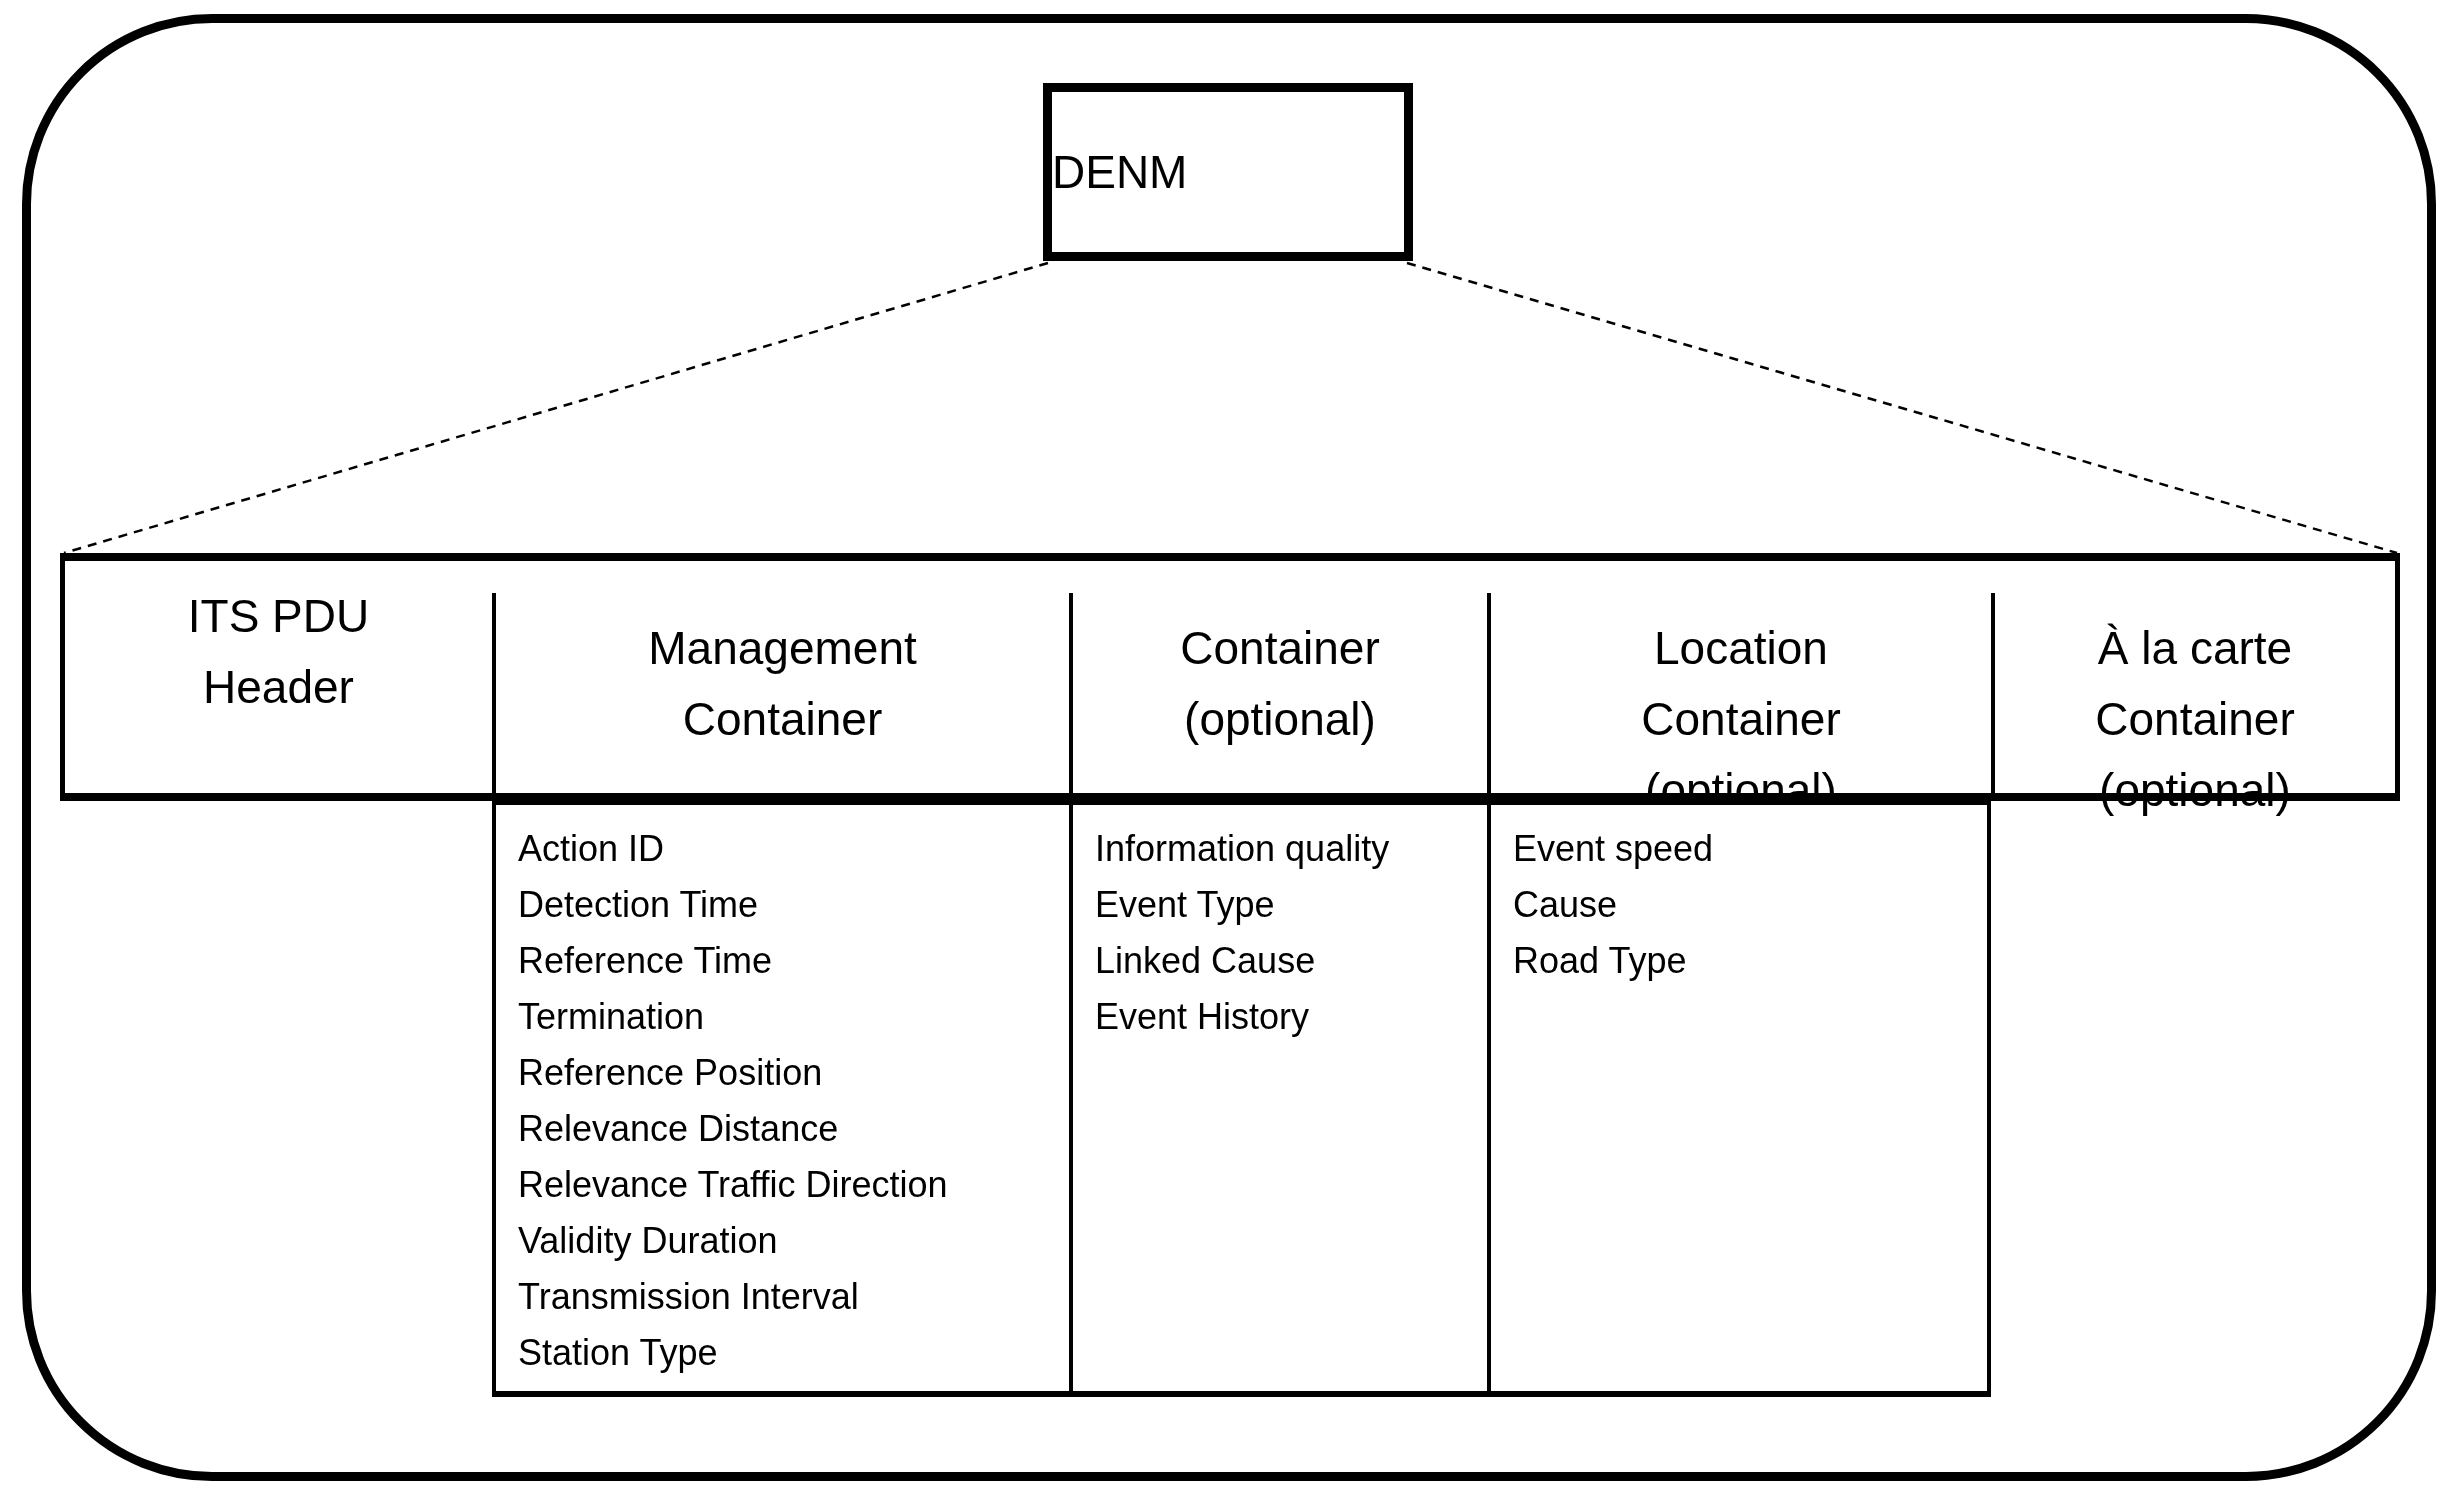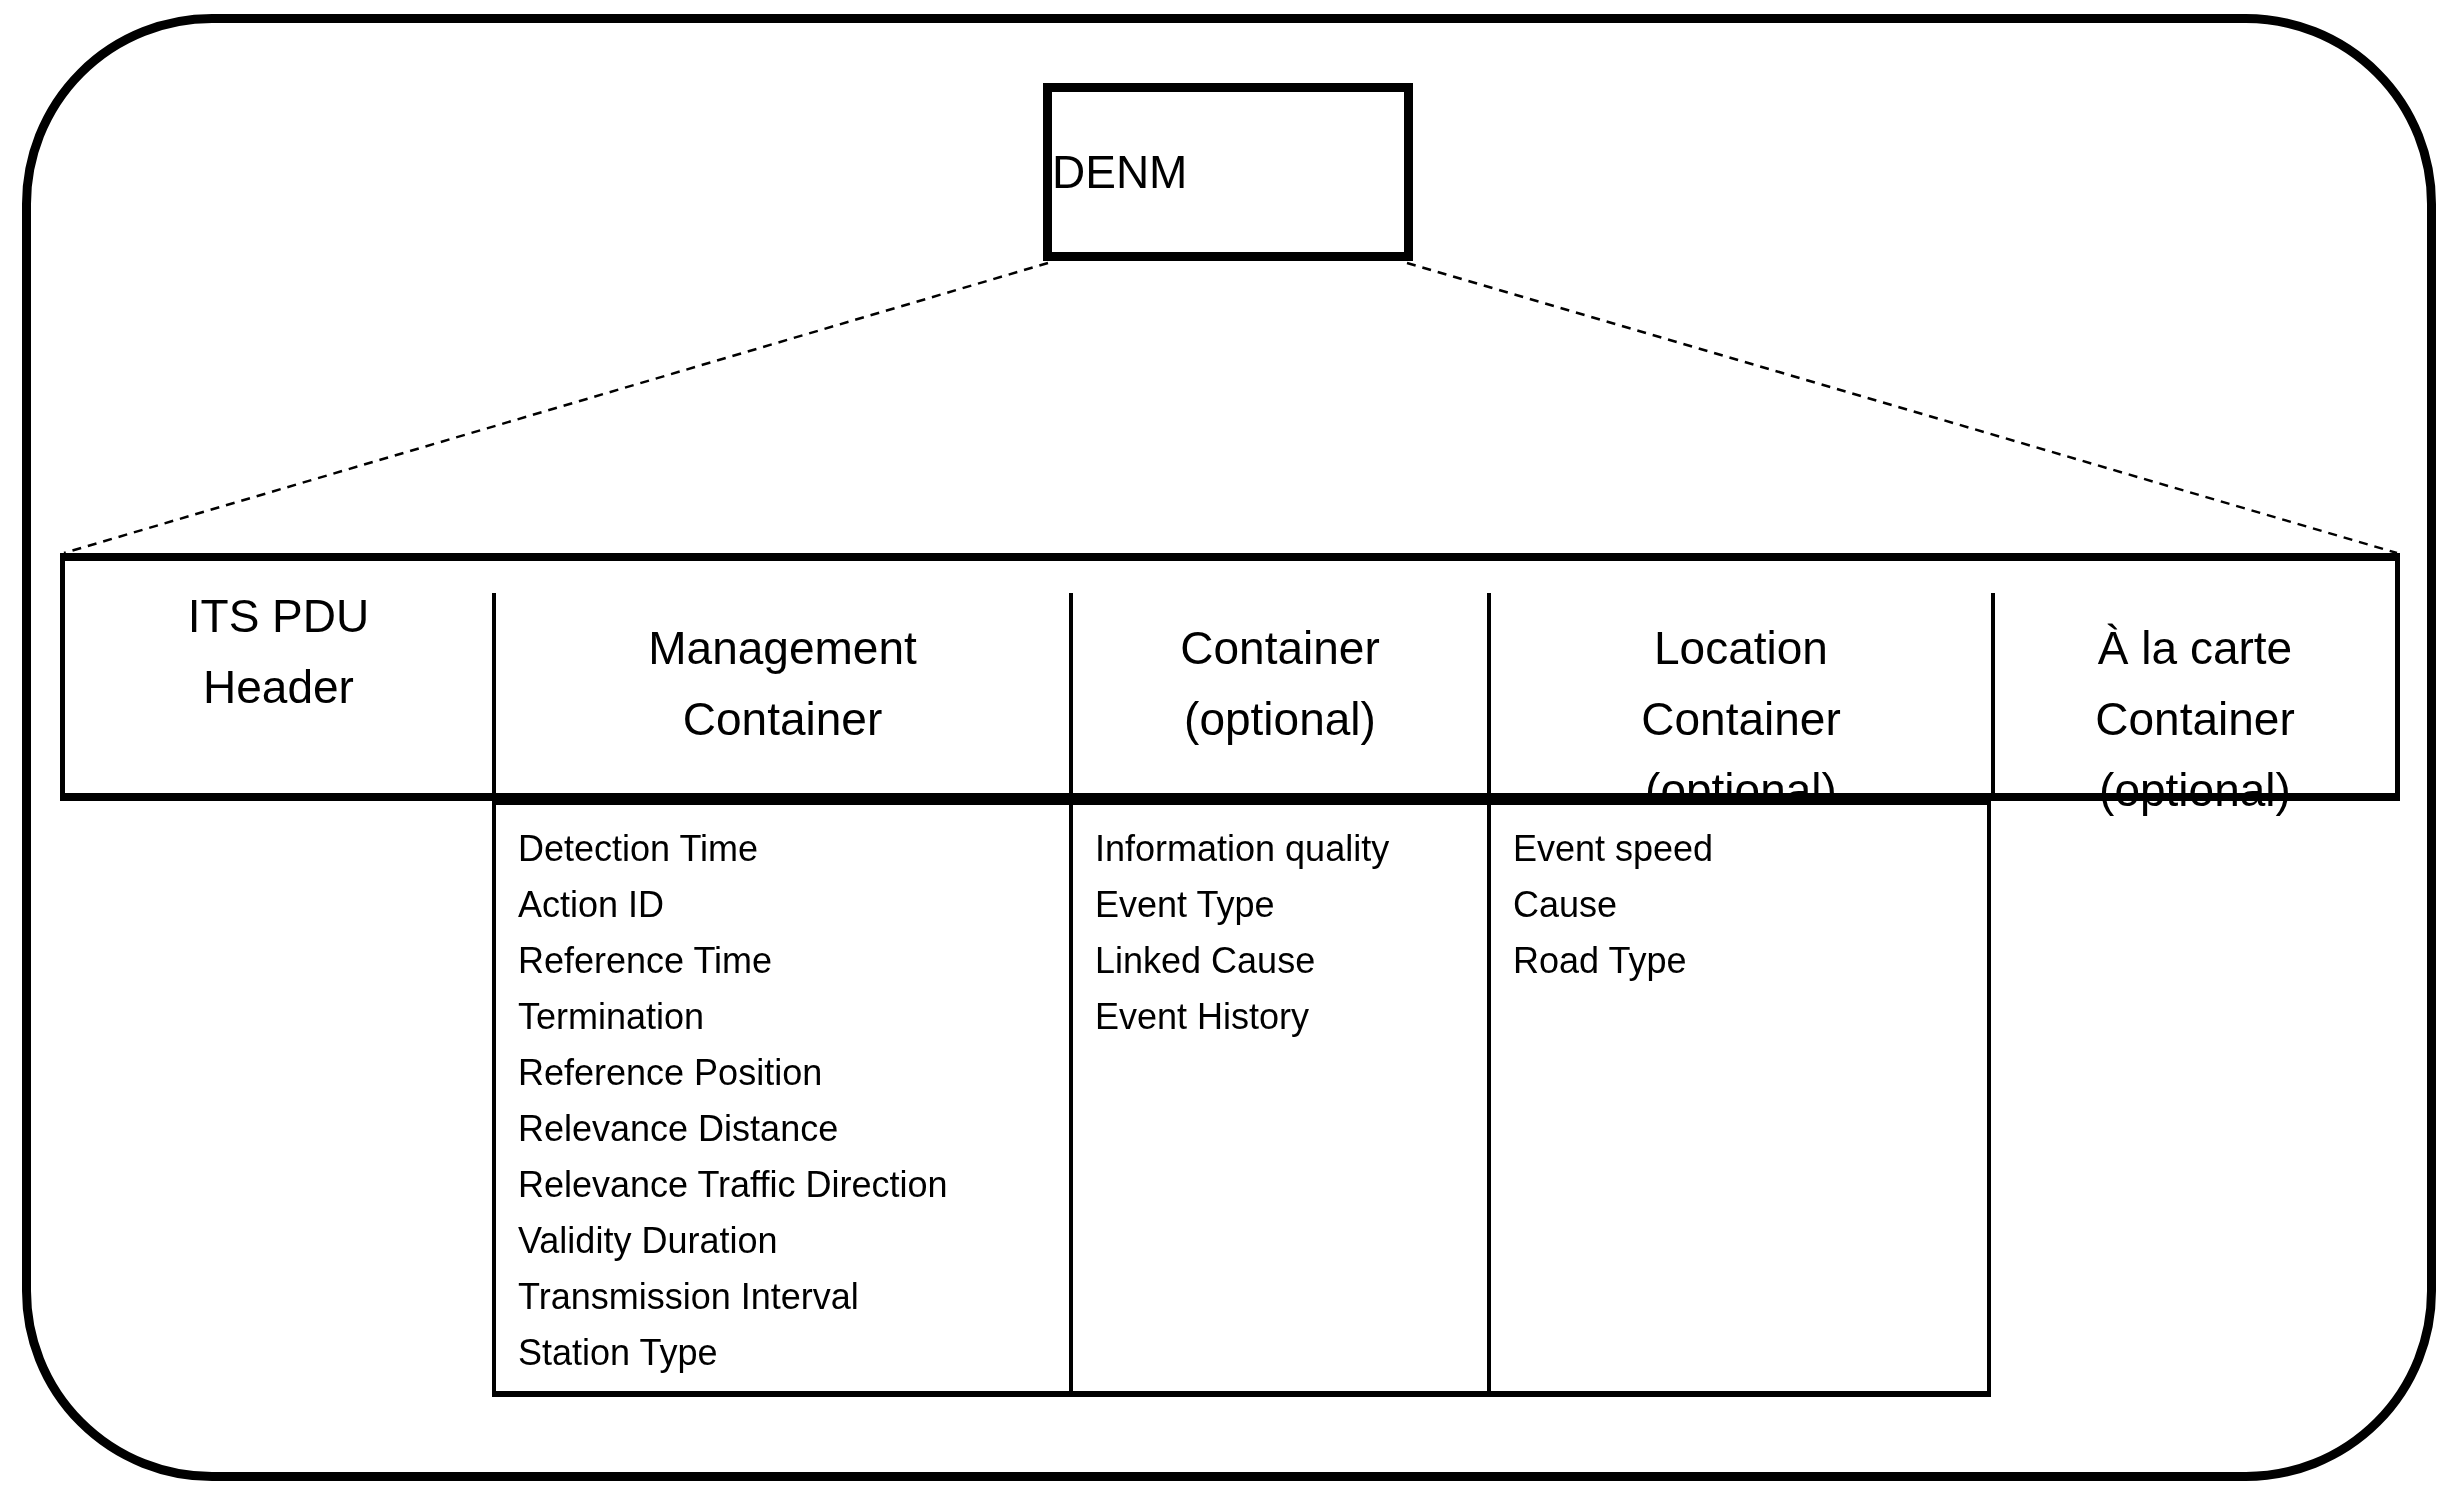--- a/index.html
+++ b/index.html
@@ -148,22 +148,22 @@
       <span class="header-line">À la carte</span>
       <span class="header-line">Container</span>
       <span class="header-line">(optional)</span>
     </div>
 
   </div>
 
   <div class="body-row">
 
     <div class="body-cell bc-1">
+      <span class="field-item">Action ID</span>
       <span class="field-item">Detection Time</span>
-      <span class="field-item">Action ID</span>
       <span class="field-item">Reference Time</span>
       <span class="field-item">Termination</span>
       <span class="field-item">Reference Position</span>
       <span class="field-item">Relevance Distance</span>
       <span class="field-item">Relevance Traffic Direction</span>
       <span class="field-item">Validity Duration</span>
       <span class="field-item">Transmission Interval</span>
       <span class="field-item">Station Type</span>
     </div>
 

